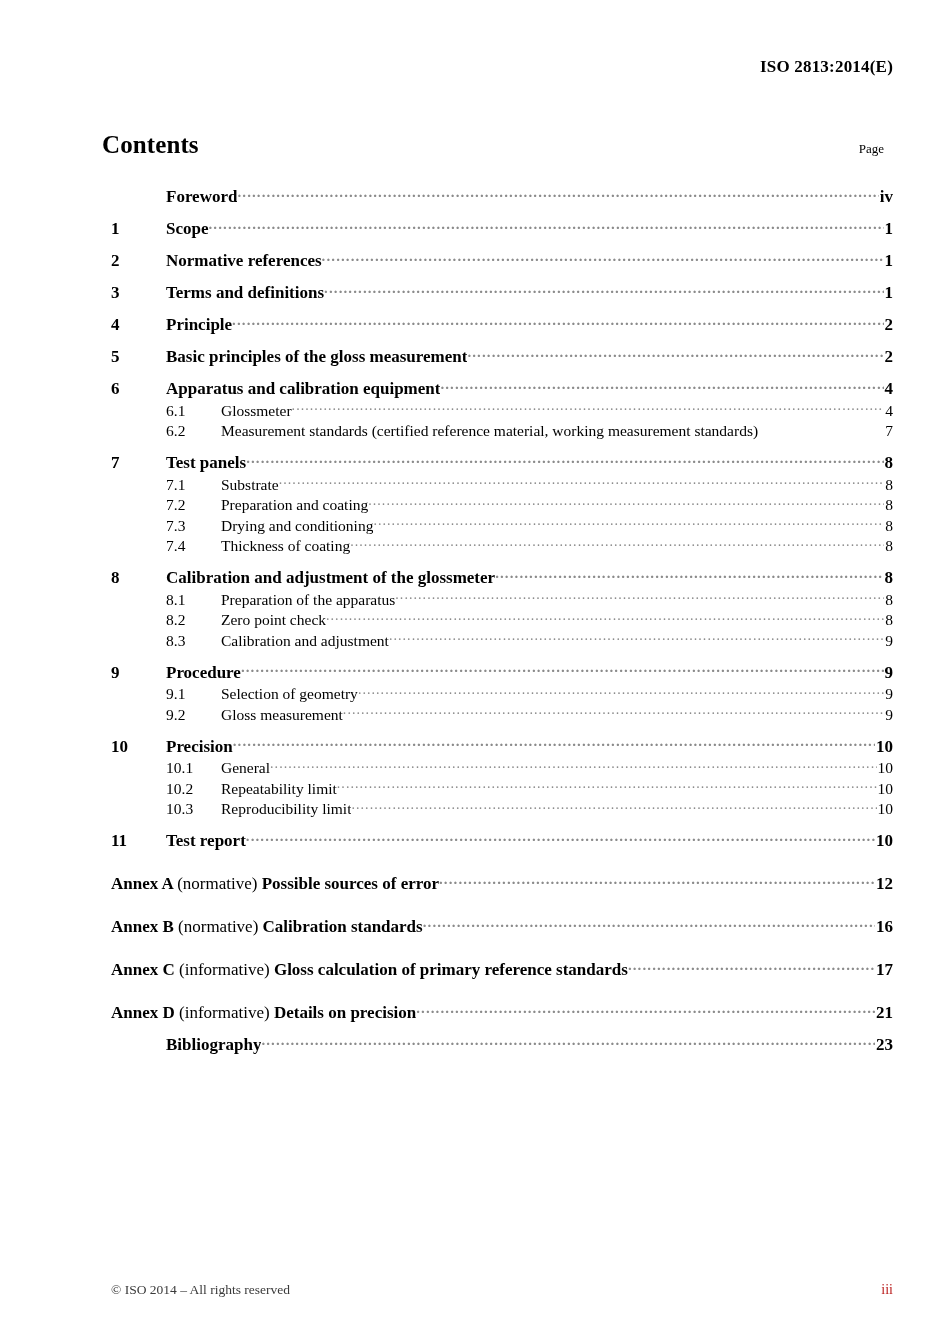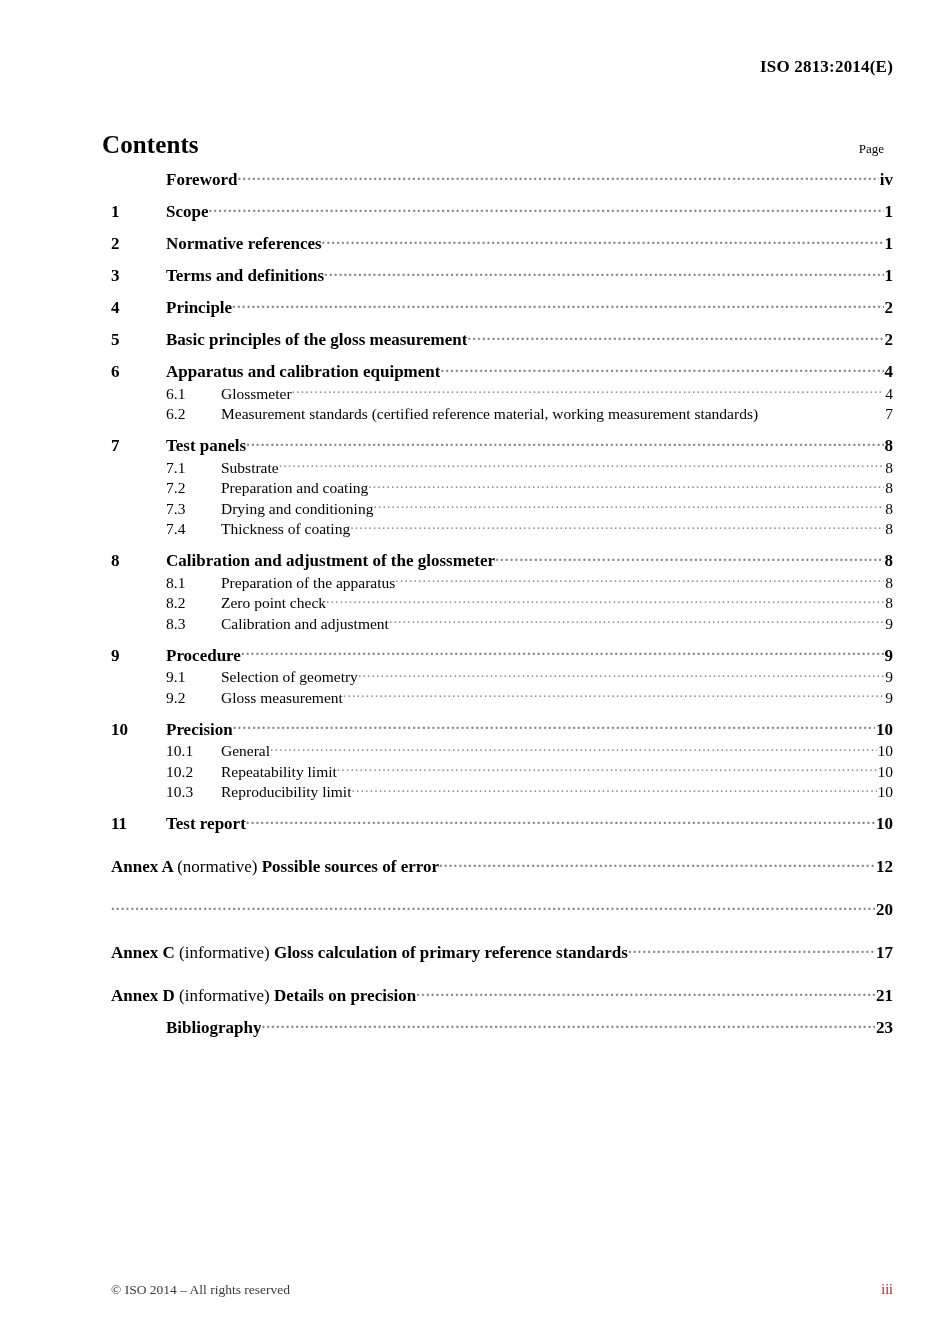--- a/index.html
+++ b/index.html
@@ -49,21 +49,21 @@
     letter-spacing: 0.1px;
   }
   .page-label {
     font-size: 13px;
     font-weight: normal;
   }
 
   
   .toc {
     position: absolute;
-    top: 168px;
+    top: 185px;
     left: 111px;
     width: 782px;
   }
   .toc-row {
     display: flex;
     align-items: baseline;
     width: 100%;
     white-space: nowrap;
   }
   .toc-num {
@@ -319,22 +319,23 @@
         <span class="toc-text">Test report</span>
         <span class="leader"></span>
         <span class="toc-page">10</span>
       </div>
       <div class="toc-row lvl1 annex">
         <span class="toc-text"><span>Annex A</span> <span class="reg">(normative)</span> <span>Possible sources of error</span></span>
         <span class="leader"></span>
         <span class="toc-page">12</span>
       </div>
       <div class="toc-row lvl1 annex">
-        <span class="leader"></span>
-        <span class="toc-page">20</span>
+        <span class="toc-text"><span>Annex B</span> <span class="reg">(normative)</span> <span>Calibration standards</span></span>
+        <span class="leader"></span>
+        <span class="toc-page">16</span>
       </div>
       <div class="toc-row lvl1 annex">
         <span class="toc-text"><span>Annex C</span> <span class="reg">(informative)</span> <span>Gloss calculation of primary reference standards</span></span>
         <span class="leader"></span>
         <span class="toc-page">17</span>
       </div>
       <div class="toc-row lvl1 annex">
         <span class="toc-text"><span>Annex D</span> <span class="reg">(informative)</span> <span>Details on precision</span></span>
         <span class="leader"></span>
         <span class="toc-page">21</span>

